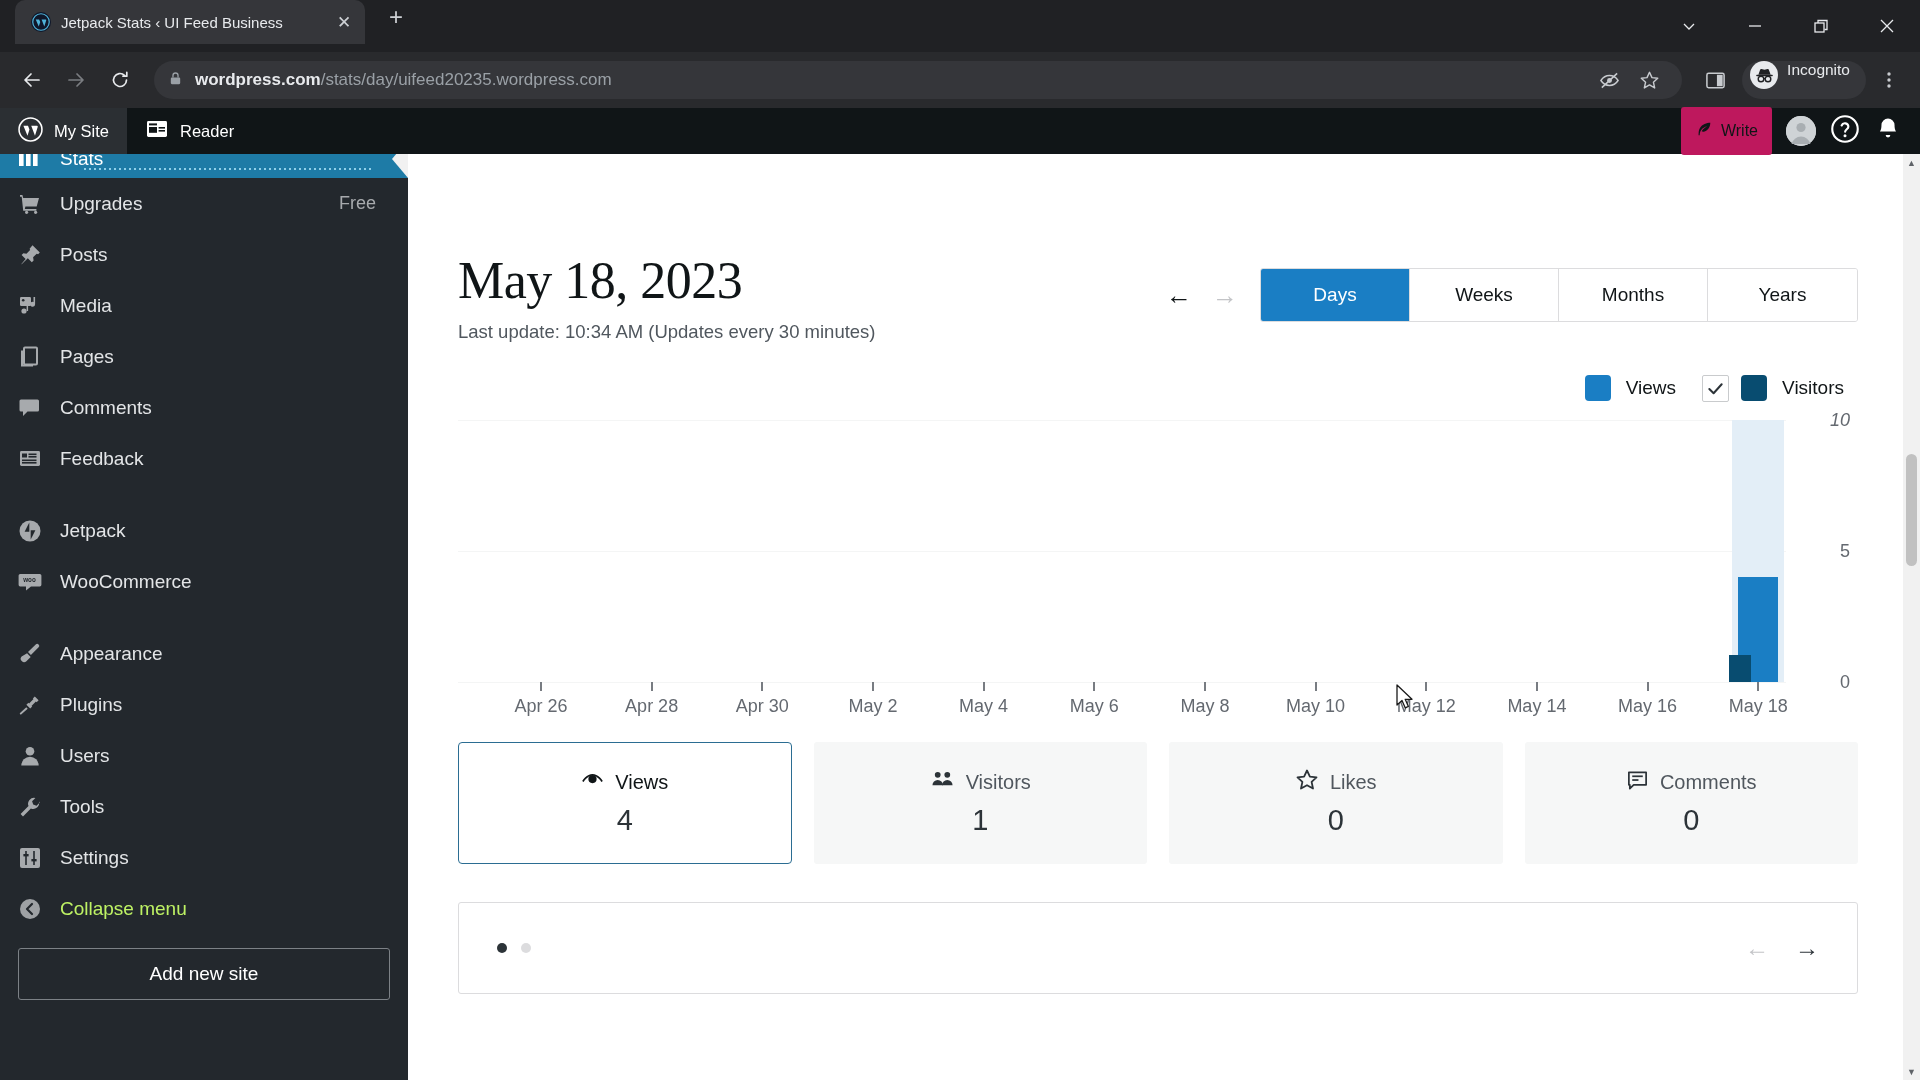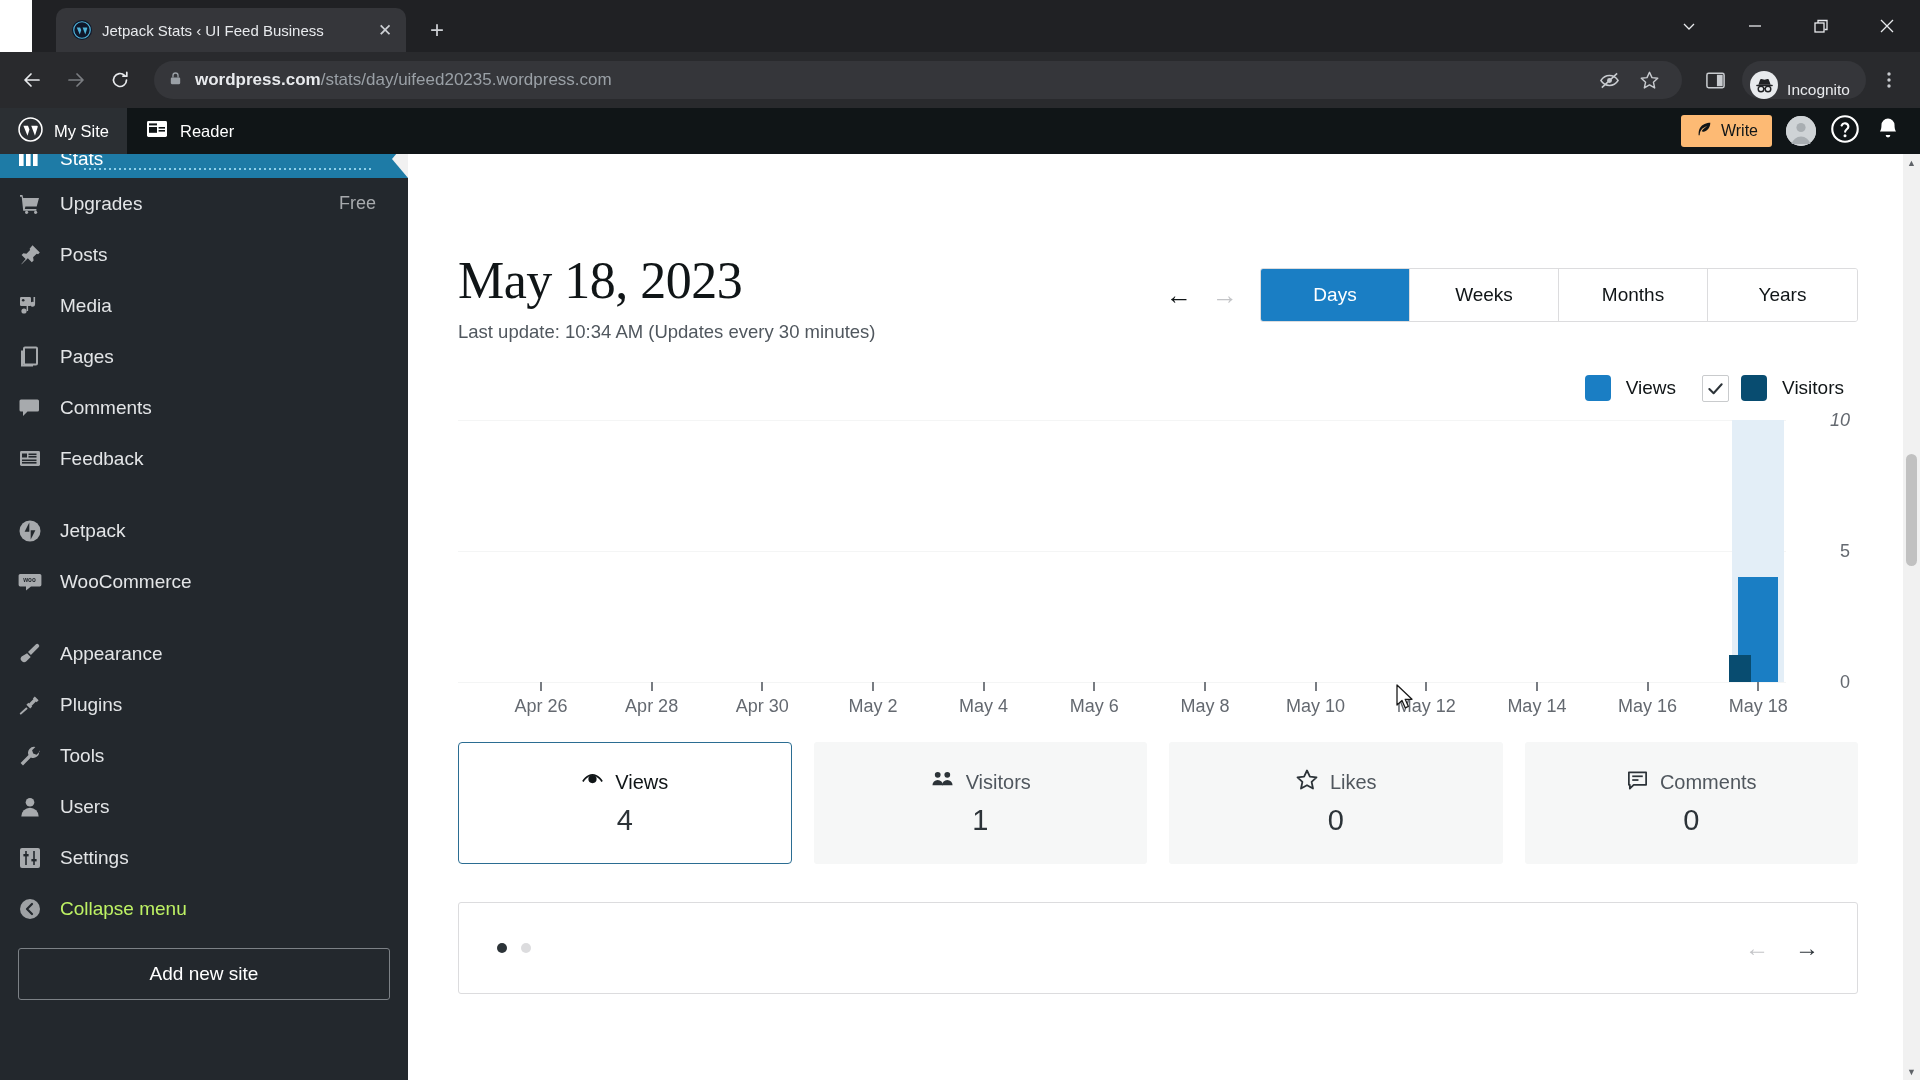--- a/index.html
+++ b/index.html
@@ -7,22 +7,22 @@
     width: 1920px; height: 1080px;
     overflow: hidden;
     font-family: "Liberation Sans", sans-serif;
     background: #ffffff;
   }
 
   
   .browser { width: 1920px; height: 1080px; display: flex; flex-direction: column; }
 
   .tabstrip {
-    height: 52px; background: #202124; display: flex; align-items: flex-end;
-    padding-left: 24px; position: relative; flex: none; margin-left: 32px;
+    height: 52px; background: #202124; display: flex; align-items: flex-start;
+    padding-left: 15px; position: relative; flex: none;
   }
   .tab {
     height: 44px; width: 350px; background: #35363a; border-radius: 10px 10px 0 0;
     display: flex; align-items: center; padding: 0 10px 0 16px; gap: 10px;
   }
   .tab-favicon {
     width: 20px; height: 20px; border-radius: 50%;
     background: #0f172a; display: flex; align-items: center; justify-content: center;
     flex: none;
   }
@@ -63,21 +63,21 @@
   }
   .omnibox-url { font-size: 17px; color: #9aa0a6; white-space: nowrap; }
   .omnibox-url b { color: #e8eaed; font-weight: 700; }
   .omni-right { display: flex; align-items: center; gap: 2px; }
   .tb-icon {
     width: 38px; height: 38px; display: flex; align-items: center;
     justify-content: center; color: #c8cbcf; flex: none;
   }
   .incognito-pill {
     height: 38px; border-radius: 20px; background: #35363a; display: flex;
-    align-items: flex-end; gap: 9px; padding: 0 16px 0 8px; margin-left: 4px;
+    align-items: flex-start; gap: 9px; padding: 0 16px 0 8px; margin-left: 4px;
   }
   .incog-ava {
     width: 28px; height: 28px; border-radius: 50%; background: #e8eaed;
     display: flex; align-items: center; justify-content: center;
   }
   .incognito-pill span { color: #e8eaed; font-size: 15.5px; }
 
   
   .page { flex: 1; display: flex; flex-direction: column; min-height: 0; background: #fff; position: relative; }
 
@@ -85,21 +85,21 @@
     height: 46px; background: #101517; display: flex; align-items: center;
     flex: none; position: relative; z-index: 30;
   }
   .mb-item {
     height: 46px; display: flex; align-items: center; gap: 11px; padding: 0 18px;
     color: #fff; font-size: 16.5px;
   }
   .mb-item.dark { background: #2b2f33; }
   .mb-right { margin-left: auto; display: flex; align-items: center; gap: 14px; padding-right: 18px; }
   .write-btn {
-    background: #fdba74; color: #101517; height: 32px; border-radius: 3px;
+    background: #be185d; color: #101517; height: 48px; border-radius: 3px;
     display: flex; align-items: center; gap: 8px; padding: 0 14px;
     font-size: 16px; font-weight: 400;
   }
   .mb-circle {
     width: 30px; height: 30px; border-radius: 50%; background: #cfd3d6;
     display: flex; align-items: center; justify-content: center;
   }
 
   .body-row { flex: 1; display: flex; min-height: 0; }
 
@@ -545,33 +545,33 @@
             <span class="ico">
               <svg width="24" height="24" viewBox="0 0 24 24" fill="currentColor">
                   <path d="M16.8 3.4l3.8 3.8-2 2-.7-.7-4.4 4.4.7.7-2 2-3.8-3.8 2-2 .7.7 4.4-4.4-.7-.7zM8.3 14.3l1.4 1.4-6.3 5.6a1 1 0 0 1-1.4-1.4z"></path>
                 </svg>
             </span>
             <span class="lbl">Plugins</span>
           </div>
           <div class="nav-item">
             <span class="ico">
               <svg width="24" height="24" viewBox="0 0 24 24" fill="currentColor">
-                  <path d="M21 6.6a6 6 0 0 1-8.1 6.9L5 21.4 2.6 19l7.9-7.9A6 6 0 0 1 17.4 3l-3.3 3.3 1.1 3.3 3.3 1.1L21.8 7.4z"></path>
-                </svg>
-            </span>
-            <span class="lbl">Tools</span>
-          </div>
-          <div class="nav-item">
-            <span class="ico">
-              <svg width="24" height="24" viewBox="0 0 24 24" fill="currentColor">
                   <circle cx="12" cy="7.2" r="4.3"></circle>
                   <path d="M3.3 21.5a8.7 8.7 0 0 1 17.4 0z"></path>
                 </svg>
             </span>
             <span class="lbl">Users</span>
+          </div>
+          <div class="nav-item">
+            <span class="ico">
+              <svg width="24" height="24" viewBox="0 0 24 24" fill="currentColor">
+                  <path d="M21 6.6a6 6 0 0 1-8.1 6.9L5 21.4 2.6 19l7.9-7.9A6 6 0 0 1 17.4 3l-3.3 3.3 1.1 3.3 3.3 1.1L21.8 7.4z"></path>
+                </svg>
+            </span>
+            <span class="lbl">Tools</span>
           </div>
           <div class="nav-item">
             <span class="ico">
               <svg width="24" height="24" viewBox="0 0 24 24" fill="currentColor">
                   <rect x="2" y="2" width="20" height="20" rx="2"></rect>
                   <g stroke="#23282d" stroke-width="1.6">
                     <line x1="8" y1="5" x2="8" y2="19"></line>
                     <line x1="16" y1="5" x2="16" y2="19"></line>
                   </g>
                   <rect x="5.4" y="8" width="5.2" height="2.4" fill="#23282d"></rect>

